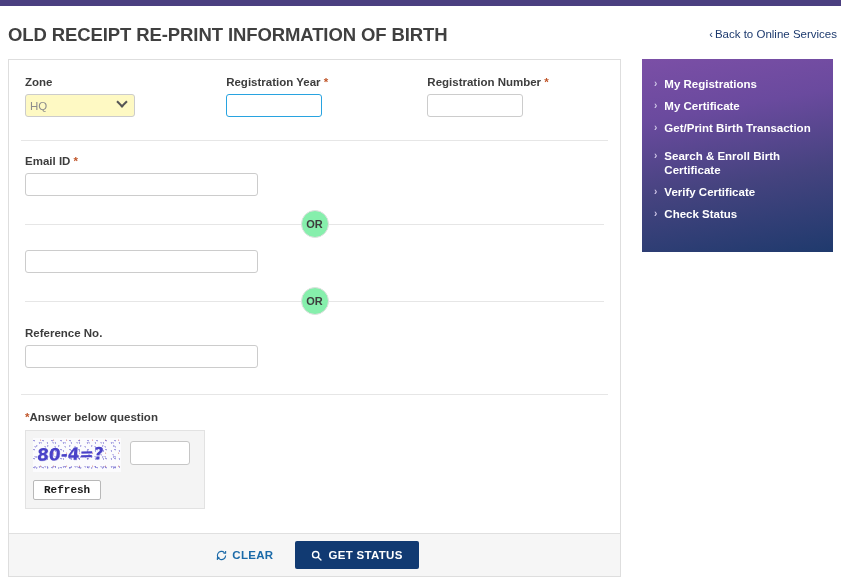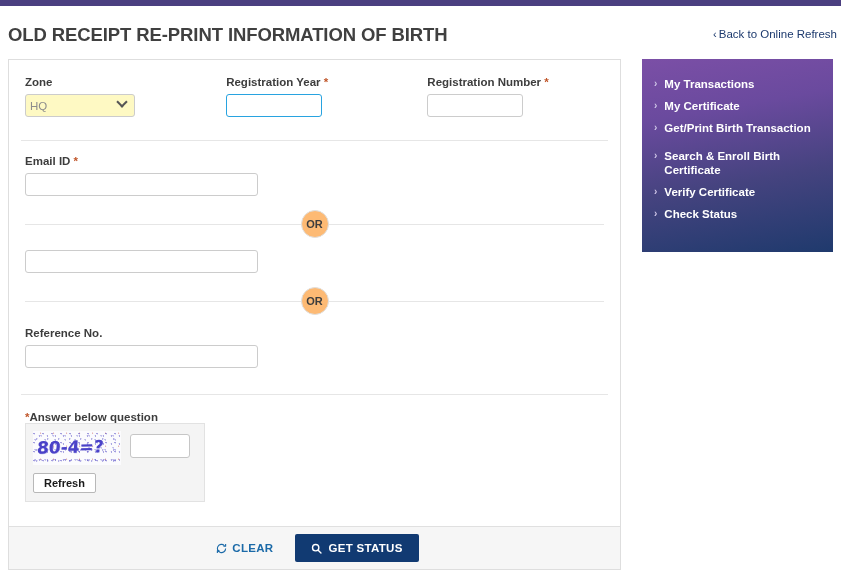--- a/index.html
+++ b/index.html
@@ -152,35 +152,35 @@
   }
   .or-divider .badge {
     position: absolute;
     left: 50%;
     top: 4px;
     transform: translateX(-50%);
     width: 28px;
     height: 28px;
     border-radius: 50%;
     border: 1px solid #e0e0e0;
-    background: #fdba74;
+    background: #86efac;
     color: #3d3d3d;
     font-size: 11px;
     font-weight: bold;
     line-height: 27px;
     text-align: center;
   }
 
   
   #captcha-section { padding: 16px 0 14px 4px; }
   .captcha-legend {
     font-size: 11.5px;
     font-weight: bold;
     color: #3d3d3d;
-    margin-bottom: 0;
+    margin-bottom: 7px;
   }
   .captcha-legend .star { color: #c0562a; }
   #captcha-box {
     width: 180px;
     background: #f4f4f4;
     border: 1px solid #e2e2e2;
     padding: 7px 7px 8px 7px;
   }
   .captcha-top { display: flex; align-items: flex-start; }
   #captcha-image {
@@ -227,21 +227,21 @@
     margin-top: 8px;
     height: 20px;
     padding: 0 10px;
     font-size: 11px;
     font-weight: bold;
     color: #1a1a1a;
     background: #ffffff;
     border: 1px solid #b8b8b8;
     border-radius: 2px;
     cursor: pointer;
-    font-family: Liberation Sans, sans-serif;
+    font-family: Liberation Mono, monospace;
   }
 
   
   #form-footer {
     border-top: 1px solid #e0e0e0;
     background: #f6f6f6;
     height: 43px;
     display: flex;
     align-items: center;
     justify-content: center;
@@ -312,21 +312,21 @@
 </head>
 <body>
 
 <div id="top-bar"></div>
 
 <div id="page-wrap">
 
   <div id="header">
     <div id="page-title">OLD RECEIPT RE-PRINT INFORMATION OF BIRTH</div>
     <a id="back-link" href="#">
-      <span class="chev">‹</span><span>Back to Online Refresh</span>
+      <span class="chev">‹</span><span>Back to Online Services</span>
     </a>
   </div>
 
   <div id="form-panel">
     <div id="form-body">
 
       <div class="row-top">
 
         <div class="col-zone">
           <label class="field-label">Zone</label>
@@ -416,21 +416,21 @@
           </svg>
         </span>
         <span>GET STATUS</span>
       </button>
     </div>
   </div>
 
   <div id="sidebar">
     <a class="side-item" href="#">
       <span class="arrow">›</span>
-      <span class="label">My Transactions</span>
+      <span class="label">My Registrations</span>
     </a>
     <a class="side-item" href="#">
       <span class="arrow">›</span>
       <span class="label">My Certificate</span>
     </a>
     <a class="side-item" href="#">
       <span class="arrow">›</span>
       <span class="label">Get/Print Birth Transaction</span>
     </a>
     <a class="side-item" href="#" style="margin-top:14px">

